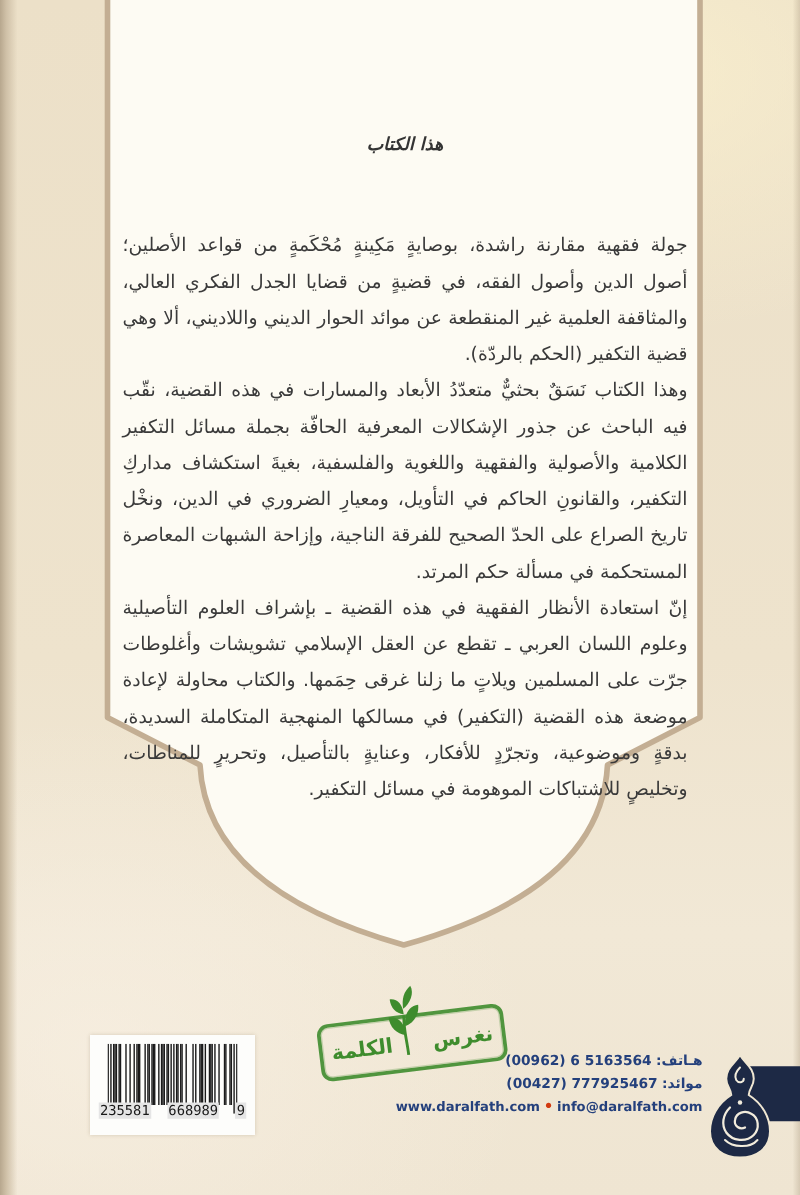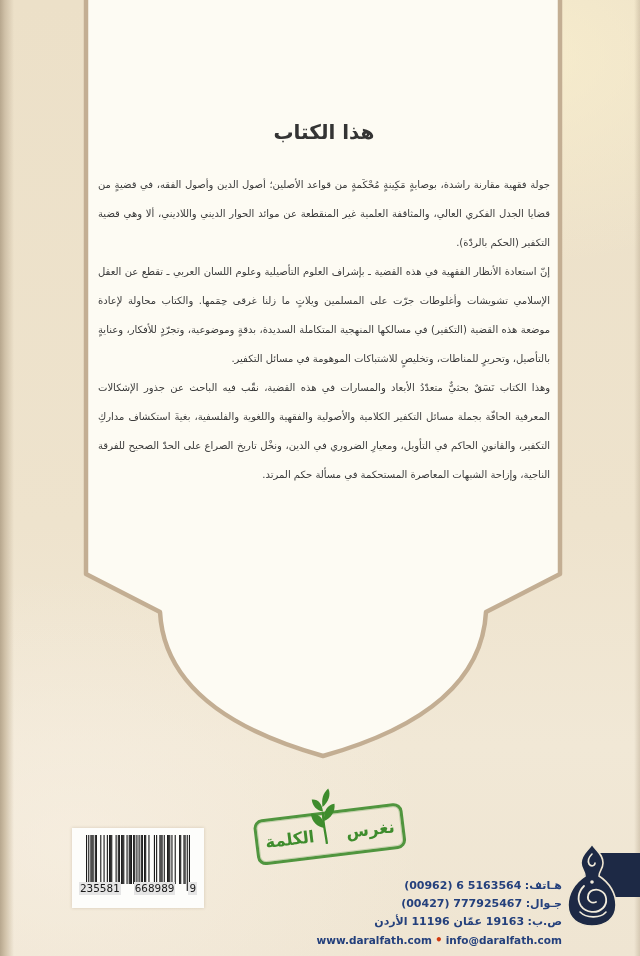--- a/index.html
+++ b/index.html
@@ -13,26 +13,26 @@
   }
   
   .spine-edge{position:absolute;left:0;top:0;width:14px;height:956px;
     background:linear-gradient(90deg,#b7a78e 0%, #cfc0a7 35%, rgba(207,192,167,0) 100%);}
   .right-edge{position:absolute;right:0;top:0;width:6px;height:956px;
     background:linear-gradient(270deg, rgba(183,167,142,.45), rgba(183,167,142,0));}
   
   svg.frame{position:absolute;left:0;top:0;}
   
   .heading{
-    position:absolute;left:98px;width:452px;top:120px;
-    text-align:center;font-size:20px;font-weight:bold;color:#343434;
+    position:absolute;left:98px;width:452px;top:108px;
+    text-align:center;font-size:14px;font-weight:bold;color:#343434;font-style:italic;
   }
   .blurb{
-    position:absolute;left:98px;width:452px;top:170px;
-    font-size:10px;line-height:29px;color:#3a3a3a;
+    position:absolute;left:98px;width:452px;top:182px;
+    font-size:15px;line-height:29px;color:#3a3a3a;
     text-align:justify;direction:rtl;
   }
   .blurb p{margin:0;padding:0;}
   
   .stamp{
     position:absolute;left:254px;top:798px;width:136px;height:60px;
     transform:rotate(-7deg);
   }
   .stamp-box{
     position:absolute;left:0;bottom:0;width:130px;height:40px;
@@ -49,21 +49,21 @@
     background:#fdfdfb;box-shadow:0 0 3px rgba(120,100,70,.25);
     display:flex;flex-direction:column;align-items:center;
   }
   .barcode-bars{margin-top:7px;width:104px;height:56px;}
   .barcode-digits{display:flex;width:118px;justify-content:space-between;
     font-family:"DejaVu Sans Mono", monospace;font-size:11px;color:#191919;
     margin-top:-9px;background:transparent;}
   .barcode-digits span{background:#e5e5e5;padding:0 1px;}
   
   .contact{
-    position:absolute;right:78px;top:877px;width:300px;
+    position:absolute;right:78px;top:840px;width:300px;
     text-align:right;color:#24407c;direction:rtl;
   }
   .contact .line{font-size:11px;line-height:18px;white-space:nowrap;}
   .contact .lbl{font-weight:600;}
   .contact .val{font-weight:bold;}
   .contact .web{font-size:10.5px;line-height:19px;direction:ltr;font-weight:bold;}
   .dot-sep{color:#d23a10;font-size:12px;padding:0 3px;}
   
   .navy-band{position:absolute;left:584px;top:853px;width:56px;height:44px;background:#1d2945;}
   .emblem{position:absolute;left:562px;top:842px;width:60px;height:86px;}
@@ -77,22 +77,22 @@
     <path d="M 86,-8 L 86,574 L 160,612 C 163,668 202,722 323,756 C 444,722 483,668 486,612 L 560,574 L 560,-8 Z" fill="#fdfbf3" stroke="#c3ae93" stroke-width="4.5" stroke-linejoin="round"></path>
   </svg>
 
   <div class="spine-edge"></div>
   <div class="right-edge"></div>
 
   <div class="heading">هذا الكتاب</div>
 
   <div class="blurb">
     <p>جولة فقهية مقارنة راشدة، بوصايةٍ مَكِينةٍ مُحْكَمةٍ من قواعد الأصلين؛ أصول الدين وأصول الفقه، في قضيةٍ من قضايا الجدل الفكري العالي، والمثاقفة العلمية غير المنقطعة عن موائد الحوار الديني واللاديني، ألا وهي قضية التكفير (الحكم بالردّة).</p>
+    <p>وهذا الكتاب نَسَقٌ بحثيٌّ متعدّدُ الأبعاد والمسارات في هذه القضية، نقّب فيه الباحث عن جذور الإشكالات المعرفية الحافّة بجملة مسائل التكفير الكلامية والأصولية والفقهية واللغوية والفلسفية، بغيةَ استكشاف مداركِ التكفير، والقانونِ الحاكم في التأويل، ومعيارِ الضروري في الدين، ونخْل تاريخ الصراع على الحدّ الصحيح للفرقة الناجية، وإزاحة الشبهات المعاصرة المستحكمة في مسألة حكم المرتد.</p>
     <p>إنّ استعادة الأنظار الفقهية في هذه القضية ـ بإشراف العلوم التأصيلية وعلوم اللسان العربي ـ تقطع عن العقل الإسلامي تشويشات وأغلوطات جرّت على المسلمين ويلاتٍ ما زلنا غرقى حِمَمها. والكتاب محاولة لإعادة موضعة هذه القضية (التكفير) في مسالكها المنهجية المتكاملة السديدة، بدقةٍ وموضوعية، وتجرّدٍ للأفكار، وعنايةٍ بالتأصيل، وتحريرٍ للمناطات، وتخليصٍ للاشتباكات الموهومة في مسائل التكفير.</p>
-    <p>وهذا الكتاب نَسَقٌ بحثيٌّ متعدّدُ الأبعاد والمسارات في هذه القضية، نقّب فيه الباحث عن جذور الإشكالات المعرفية الحافّة بجملة مسائل التكفير الكلامية والأصولية والفقهية واللغوية والفلسفية، بغيةَ استكشاف مداركِ التكفير، والقانونِ الحاكم في التأويل، ومعيارِ الضروري في الدين، ونخْل تاريخ الصراع على الحدّ الصحيح للفرقة الناجية، وإزاحة الشبهات المعاصرة المستحكمة في مسألة حكم المرتد.</p>
   </div>
 
   <div class="stamp">
     <div class="stamp-box">
       <span class="stamp-word">نغرس</span>
       <span class="stamp-word">الكلمة</span>
     </div>
     <svg class="seedling" viewBox="0 0 34 66" aria-hidden="true">
       <path d="M17,64 C17,50 15,40 17,28" stroke="#3e8c2d" stroke-width="2.6" fill="none"></path>
       <path d="M17,46 C8,44 3,37 3,28 C12,28 17,35 17,46 Z" fill="#3e8c2d"></path>
@@ -160,26 +160,22 @@
       <span>235581</span>
     </div>
   </div>
 
   <div class="contact">
     <div class="line">
       <span class="lbl">هـاتف:</span>
       <span class="val" dir="ltr">(00962) 6 5163564</span>
     </div>
     <div class="line">
-      <span class="lbl">جـوال:</span>
+      <span class="lbl">موائد:</span>
       <span class="val" dir="ltr">(00427) 777925467</span>
-    </div>
-    <div class="line">
-      <span class="lbl">ص.ب:</span>
-      <span class="val">19163 عمّان 11196 الأردن</span>
     </div>
     <div class="web">
       <span>www.daralfath.com</span><span class="dot-sep">•</span><span>info@daralfath.com</span>
     </div>
   </div>
 
   <div class="navy-band"></div>
   <svg class="emblem" viewBox="0 0 60 86" aria-hidden="true">
     <path d="M30,2 C26,9 19,12 19,21 C19,27 23,29 23,34 C12,41 6,52 6,63 C6,77 17,84 30,84 C43,84 54,77 54,63 C54,52 48,41 37,34 C37,29 41,27 41,21 C41,12 34,9 30,2 Z" fill="#1d2945" stroke="#efe6d2" stroke-width="1.6"></path>
     <path d="M30,12 C27,15 25,18 27,22 C29,25 33,24 33,21" fill="none" stroke="#f2ecdc" stroke-width="1.6" stroke-linecap="round"></path>

